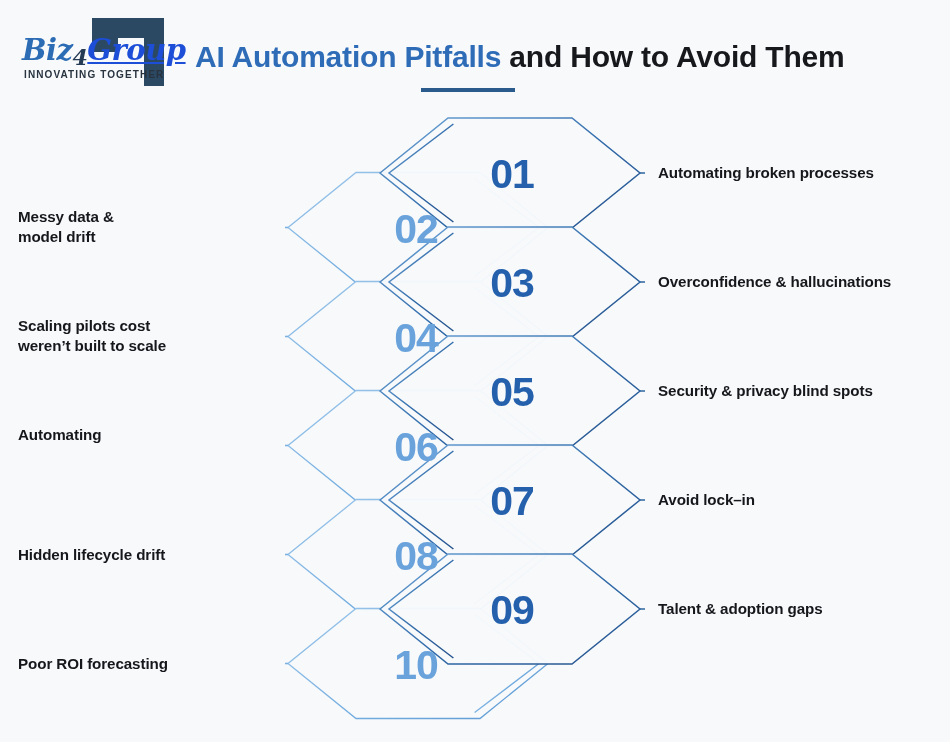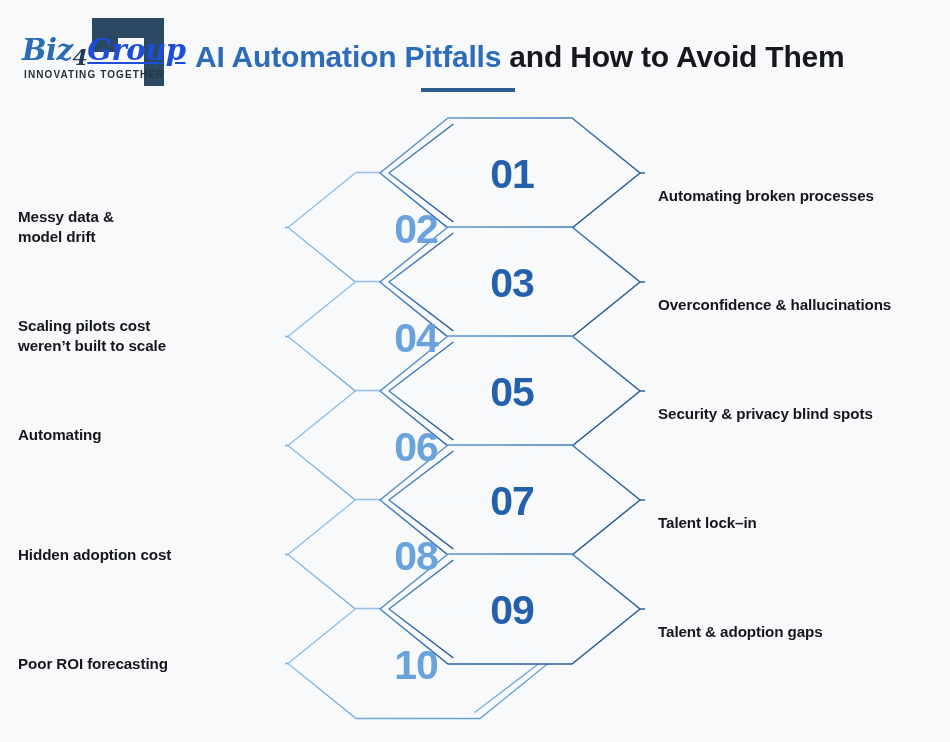--- a/index.html
+++ b/index.html
@@ -95,21 +95,21 @@
 
   
   .label {
     position: absolute;
     font-size: 15.2px;
     font-weight: bold;
     line-height: 1.33;
     color: #15171b;
     letter-spacing: -0.1px;
   }
-  .label.right { text-align: left; margin-top: 23px; }
+  .label.right { text-align: left; }
   .label.left  { }
 </style>
 </head>
 <body>
 
 <div id="header">
 
   <div id="logo">
     <svg id="logo-bracket" viewBox="0 0 72 68">
       <path d="M0 0 H72 V68 H52 V20 H26 V34 H0 Z" fill="#2c4964"></path>
@@ -214,33 +214,33 @@
       <div>model drift</div>
     </div>
     <div class="label left" style="top: 315.5px; right: 682px; width: 250px;">
       <div>Scaling pilots cost</div>
       <div>weren’t built to scale</div>
     </div>
     <div class="label left" style="top: 424.5px; right: 682px; width: 250px;">
       <div>Automating</div>
     </div>
     <div class="label left" style="top: 544.5px; right: 682px; width: 250px;">
-      <div>Hidden adoption cost</div>
+      <div>Hidden lifecycle drift</div>
     </div>
     <div class="label left" style="top: 653.5px; right: 682px; width: 250px;">
       <div>Poor ROI forecasting</div>
     </div>
     <div class="label right" style="top: 163px; left: 658px; width: 250px;">
       <div>Automating broken processes</div>
     </div>
     <div class="label right" style="top: 272px; left: 658px; width: 250px;">
       <div>Overconfidence &amp; hallucinations</div>
     </div>
     <div class="label right" style="top: 381px; left: 658px; width: 250px;">
       <div>Security &amp; privacy blind spots</div>
     </div>
     <div class="label right" style="top: 490px; left: 658px; width: 250px;">
-      <div>Talent lock–in</div>
+      <div>Avoid lock–in</div>
     </div>
     <div class="label right" style="top: 599px; left: 658px; width: 250px;">
       <div>Talent &amp; adoption gaps</div>
     </div>
   </div>
 
 </body></html>

